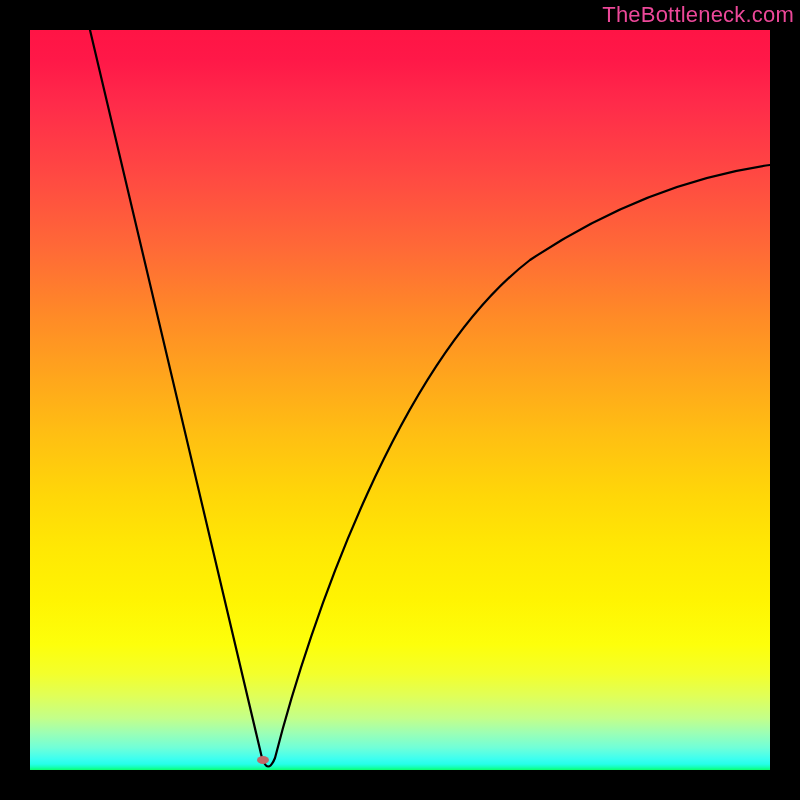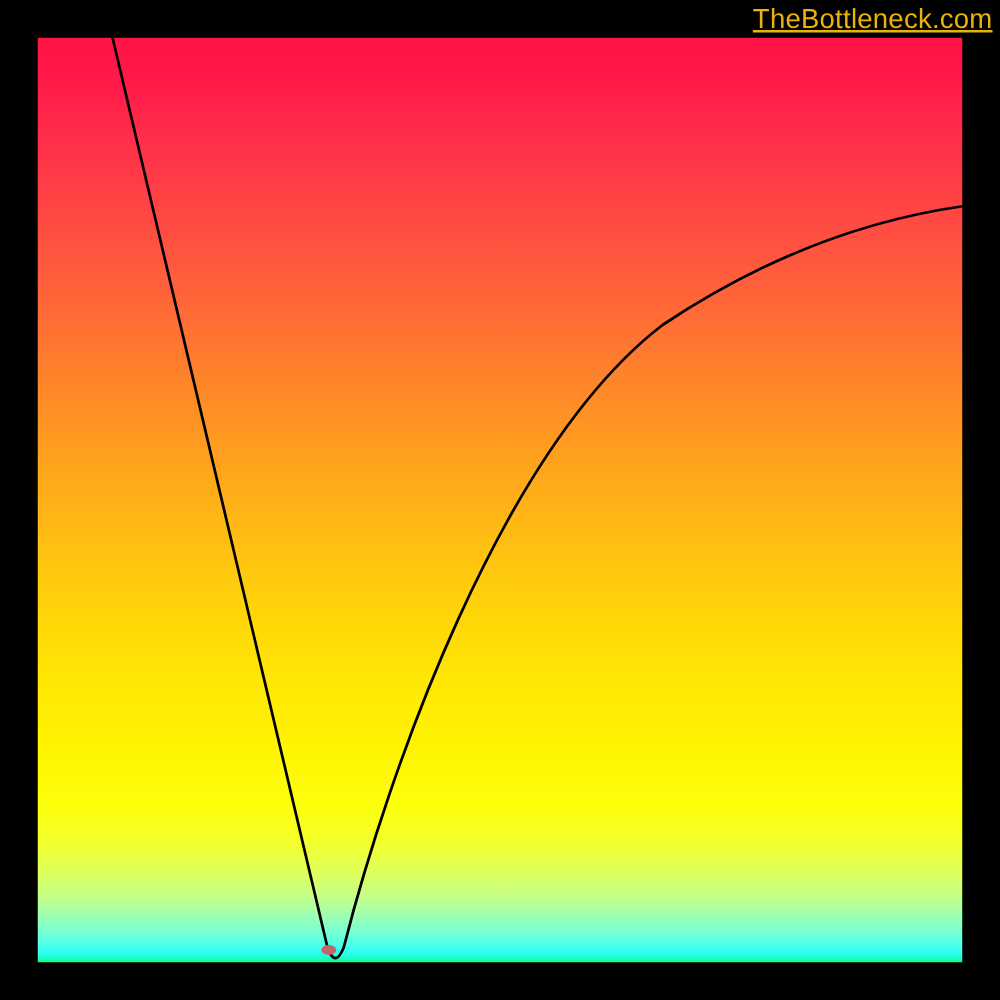--- a/index.html
+++ b/index.html
@@ -69,25 +69,24 @@
     width: 12px;
     height: 8px;
     background: #c06868;
     border-radius: 50%;
     transform: translate(-50%, -50%);
   }
   .watermark {
     position: absolute;
     top: 2px;
     right: 6px;
-    color: #eab308;
+    color: #ec4899;
     font-size: 22px;
     letter-spacing: 0.2px;
     font-weight: 500;
-    text-decoration: underline;
   }
 </style>
 </head>
 <body>
 
 <div class="frame">
 
   <div class="plot-area">
     <div class="gradient"></div>
 

